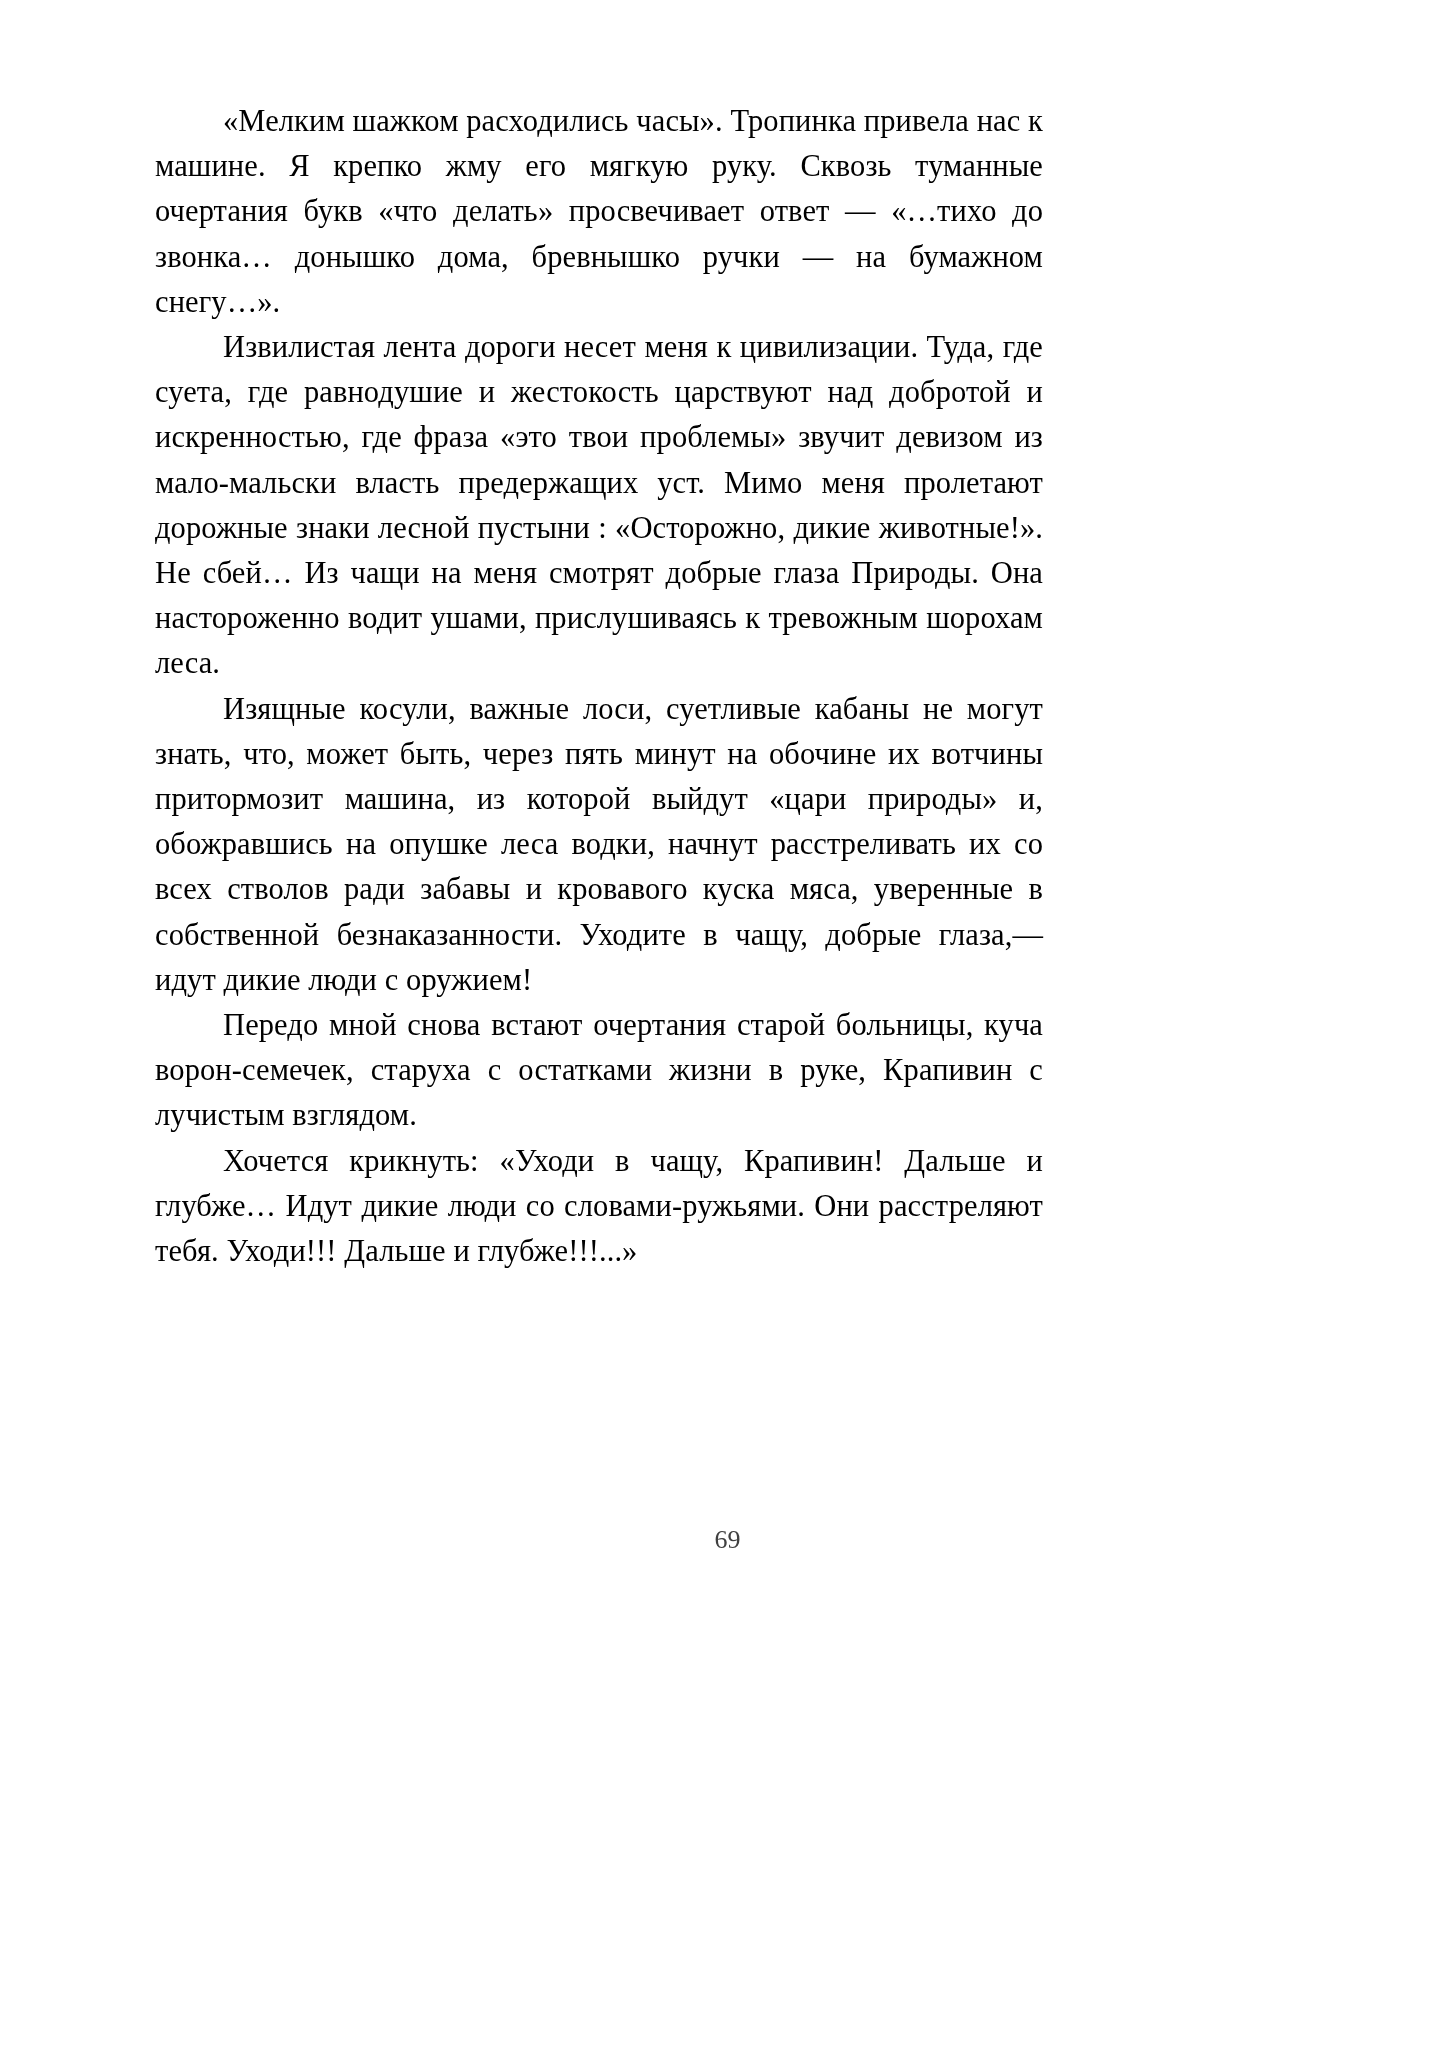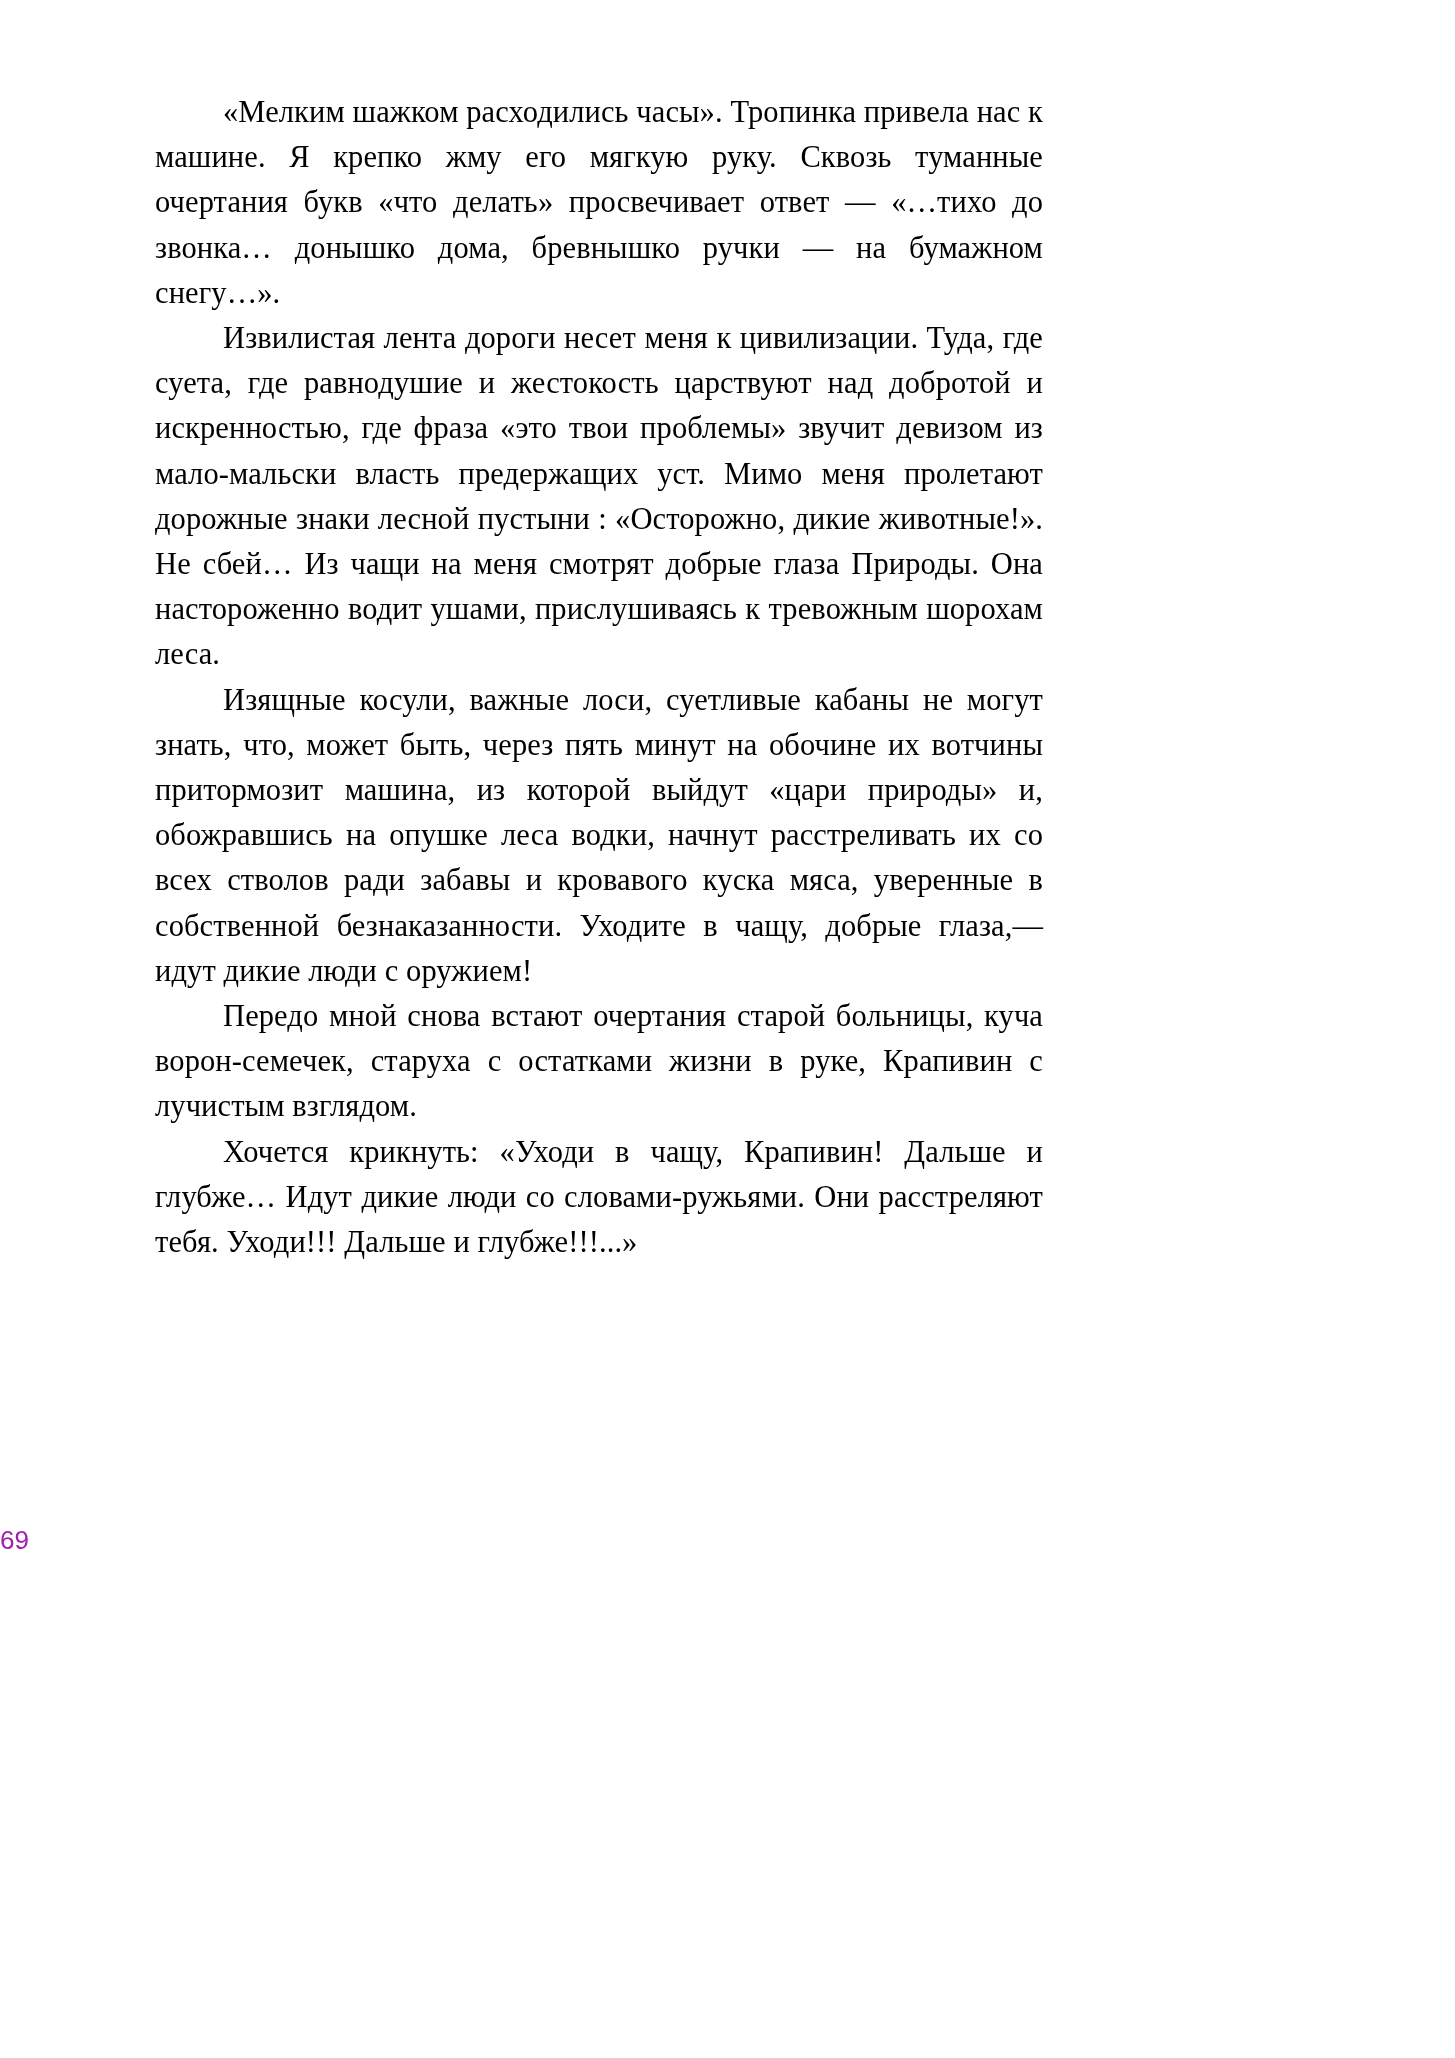--- a/index.html
+++ b/index.html
@@ -17,21 +17,21 @@
     width: 1455px;
     height: 2058px;
     margin: 0 auto;
     background: #ffffff;
     box-sizing: border-box;
     overflow: hidden;
   }
   .text-column {
     position: absolute;
     left: 155px;
-    top: 90px;
+    top: 99px;
     width: 888px;
   }
   .para {
     margin: 0;
     padding: 0;
     text-indent: 68px;
     text-align: justify;
     text-justify: inter-word;
     font-size: 30.5px;
     line-height: 45.2px;
@@ -39,24 +39,25 @@
     word-spacing: 0px;
     hyphens: none;
     -webkit-hyphens: none;
   }
   .para.last-flush > :last-child { }
   .page-number {
     position: absolute;
     left: 0;
     top: 1525px;
     width: 1455px;
+    text-align: center;
     font-size: 26px;
     line-height: 30px;
-    font-family: Liberation Sans, sans-serif;
-    color: #a21caf;
+    font-family: Liberation Serif, serif;
+    color: #404040;
   }
 </style>
 </head>
 <body>
 
 <div class="page">
 
   <div class="text-column">
     <p class="para">«Мелким шажком расходились часы». Тропинка привела нас к машине. Я крепко жму его мягкую руку. Сквозь туманные очертания букв «что делать» просвечивает ответ — «…тихо до звонка… донышко дома, бревнышко ручки — на бумажном снегу…».</p>
     <p class="para">Извилистая лента дороги несет меня к цивилизации. Туда, где суета, где равнодушие и жестокость царствуют над добротой и искренностью, где фраза «это твои проблемы» звучит девизом из мало-мальски власть предержащих уст. Мимо меня пролетают дорожные знаки лесной пустыни : «Осторожно, дикие животные!». Не сбей… Из чащи на меня смотрят добрые глаза Природы. Она настороженно водит ушами, прислушиваясь к тревожным шорохам леса.</p>

